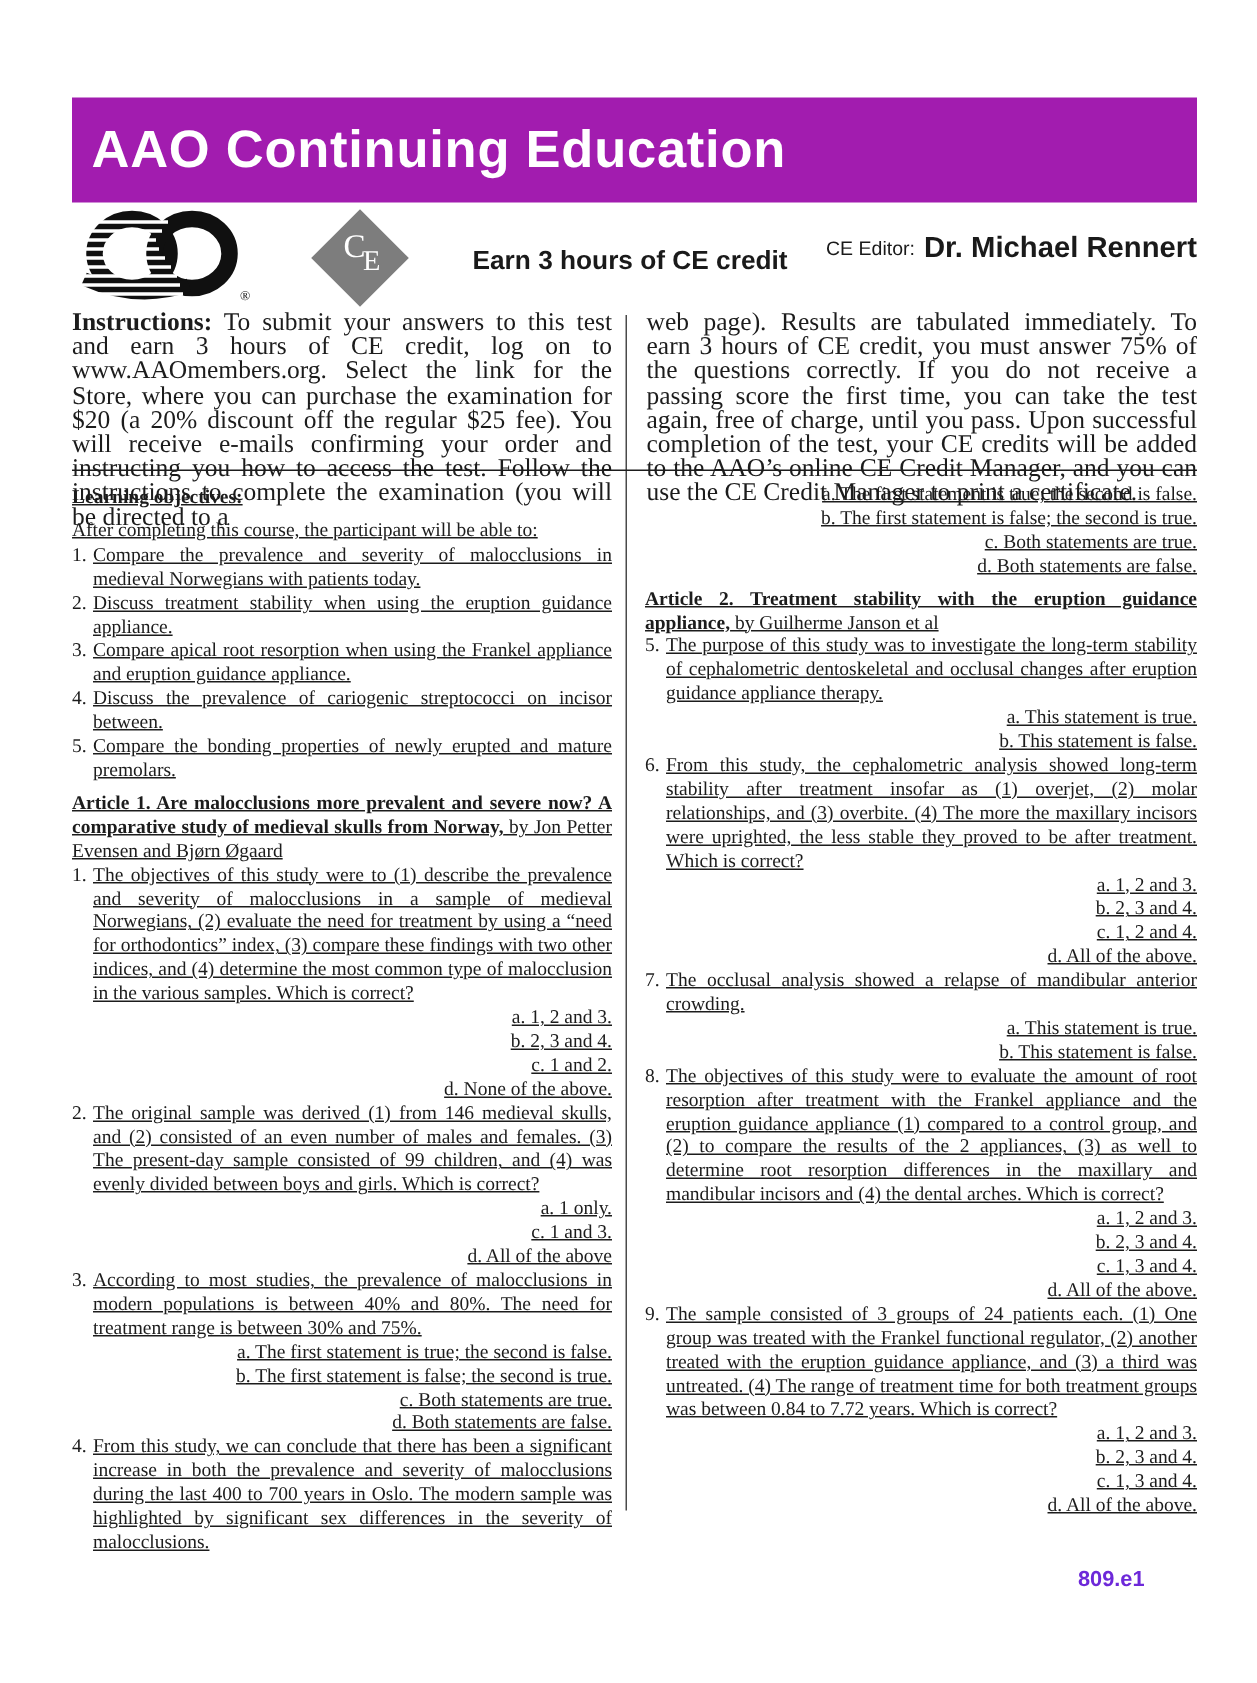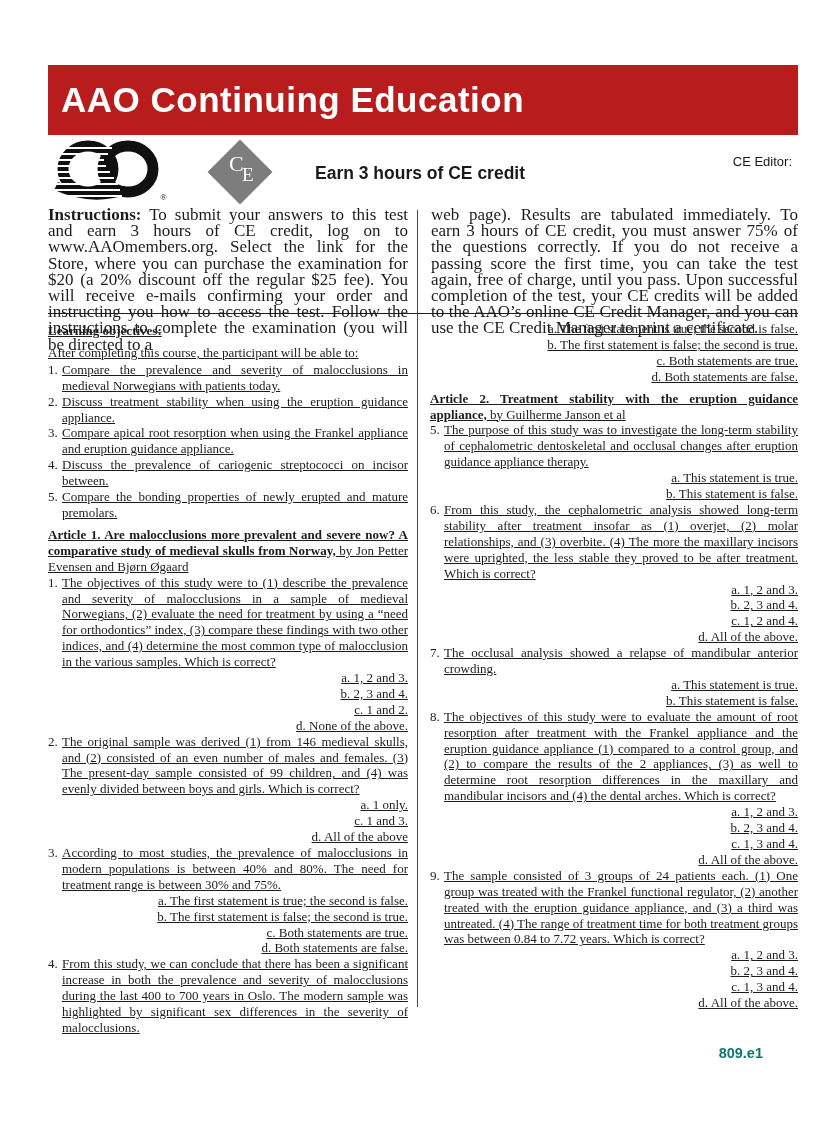--- a/index.html
+++ b/index.html
@@ -4,21 +4,21 @@
 <style>
   html,body { margin:0; padding:0; background:#e8e8e8; }
   .page {
     position:relative; width:838px; height:1122px; margin:0 auto;
     background:#ffffff; overflow:hidden;
     font-family:"Liberation Serif", serif; color:#1c1c1c;
   }
   
   .banner {
     position:absolute; left:48px; top:65px; width:750px; height:70px;
-    background:#b91c1c; display:flex; align-items:center;
+    background:#a21caf; display:flex; align-items:center;
   }
   .banner-title {
     font-family:"Liberation Sans", sans-serif; font-weight:700;
     font-size:35px; color:#ffffff; padding-left:13px; letter-spacing:0.5px;
   }
   
   .logo-row { position:absolute; left:48px; top:138px; width:750px; height:68px; }
   .aao-logo { position:absolute; left:0; top:2px; }
   .ce-wrap { position:absolute; left:150px; top:0; width:84px; height:68px; }
   .ce-diamond {
@@ -71,21 +71,21 @@
   .inum, .qn { position:absolute; left:0; top:0; }
   .itext, .qt { text-align:justify; margin:0; }
   .opt { padding-left:7px; text-align:right; }
   .q-cont { padding-left:14px; }
   .art { text-align:justify; margin:6px 0 0 0; }
   .art .b { font-weight:700; }
   
   .pagenum {
     position:absolute; left:48px; top:1045px; width:715px; text-align:right;
     font-family:"Liberation Sans", sans-serif; font-weight:700; font-size:14.5px;
-    color:#0f766e;
+    color:#6d28d9;
   }
 </style>
 </head>
 <body>
 
 <div class="page">
 
   <div class="banner">
     <span class="banner-title">AAO Continuing Education</span>
   </div>
@@ -113,20 +113,21 @@
       </svg>
     </div>
     <div class="ce-wrap">
       <div class="ce-diamond"></div>
       <span class="ce-c">C</span>
       <span class="ce-e">E</span>
     </div>
     <div class="earn">Earn 3 hours of CE credit</div>
     <div class="editor">
       <span class="editor-label">CE Editor:</span>
+      <span class="editor-name">Dr. Michael Rennert</span>
     </div>
   </div>
 
   <div class="vdiv"></div>
   <div class="rule"></div>
 
   <div class="instructions">
     <div class="icol">
       <p><span class="b">Instructions:</span> <span>To submit your answers to this test and earn 3 hours of CE credit, log on to www.AAOmembers.org. Select the link for the Store, where you can purchase the examination for $20 (a 20% discount off the regular $25 fee). You will receive e-mails confirming your order and instructing you how to access the test. Follow the instructions to complete the examination (you will be directed to a</span></p>
     </div>

